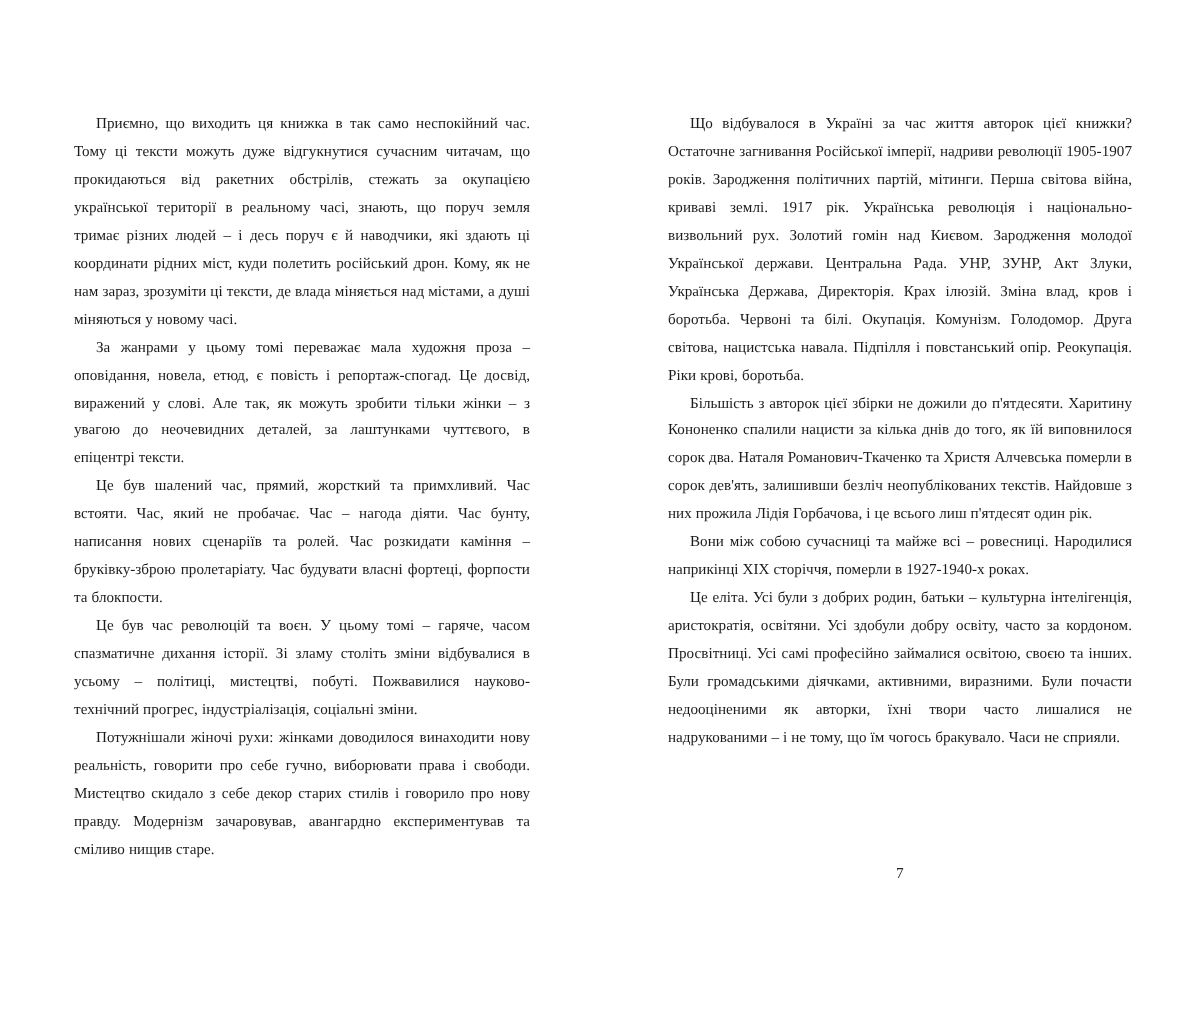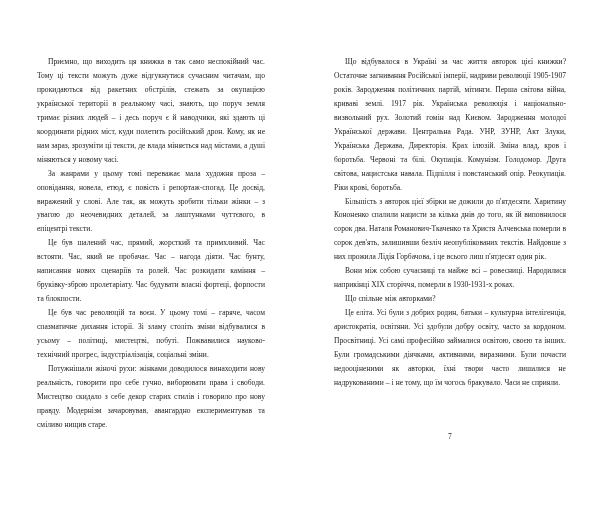--- a/index.html
+++ b/index.html
@@ -92,20 +92,19 @@
       <p class="para">Потужнішали жіночі рухи: жінками доводилося винаходити нову реальність, говорити про себе гучно, виборювати права і свободи. Мистецтво скидало з себе декор старих стилів і говорило про нову правду. Модернізм зачаровував, авангардно експериментував та сміливо нищив старе.</p>
     </div>
   </div>
 
   <div class="gutter"></div>
 
   <div class="page page-right">
     <div class="text-block">
       <p class="para">Що відбувалося в Україні за час життя авторок цієї книжки? Остаточне загнивання Російської імперії, надриви революції 1905-1907 років. Зародження політичних партій, мітинги. Перша світова війна, криваві землі. 1917 рік. Українська революція і національно-визвольний рух. Золотий гомін над Києвом. Зародження молодої Української держави. Центральна Рада. УНР, ЗУНР, Акт Злуки, Українська Держава, Директорія. Крах ілюзій. Зміна влад, кров і боротьба. Червоні та білі. Окупація. Комунізм. Голодомор. Друга світова, нацистська навала. Підпілля і повстанський опір. Реокупація. Ріки крові, боротьба.</p>
       <p class="para">Більшість з авторок цієї збірки не дожили до п'ятдесяти. Харитину Кононенко спалили нацисти за кілька днів до того, як їй виповнилося сорок два. Наталя Романович-Ткаченко та Христя Алчевська померли в сорок дев'ять, залишивши безліч неопублікованих текстів. Найдовше з них прожила Лідія Горбачова, і це всього лиш п'ятдесят один рік.</p>
-      <p class="para">Вони між собою сучасниці та майже всі – ровесниці. Народилися наприкінці XIX сторіччя, померли в 1930-1931-х роках.</p>
-      <p class="para">Що спільне між авторками?</p>
+      <p class="para">Вони між собою сучасниці та майже всі – ровесниці. Народилися наприкінці XIX сторіччя, померли в 1927-1940-х роках.</p>
       <p class="para">Це еліта. Усі були з добрих родин, батьки – культурна інтелігенція, аристократія, освітяни. Усі здобули добру освіту, часто за кордоном. Просвітниці. Усі самі професійно займалися освітою, своєю та інших. Були громадськими діячками, активними, виразними. Були почасти недооціненими як авторки, їхні твори часто лишалися не надрукованими – і не тому, що їм чогось бракувало. Часи не сприяли.</p>
     </div>
     <div class="folio folio-right">7</div>
   </div>
 
 </div>
 
 </body></html>

